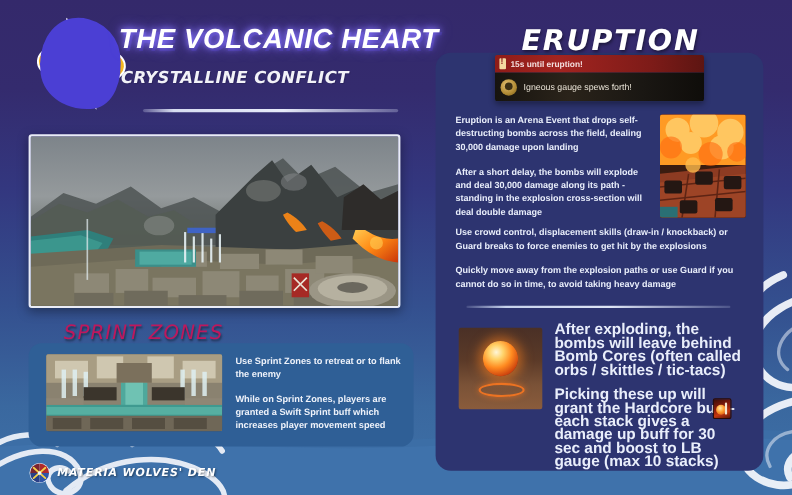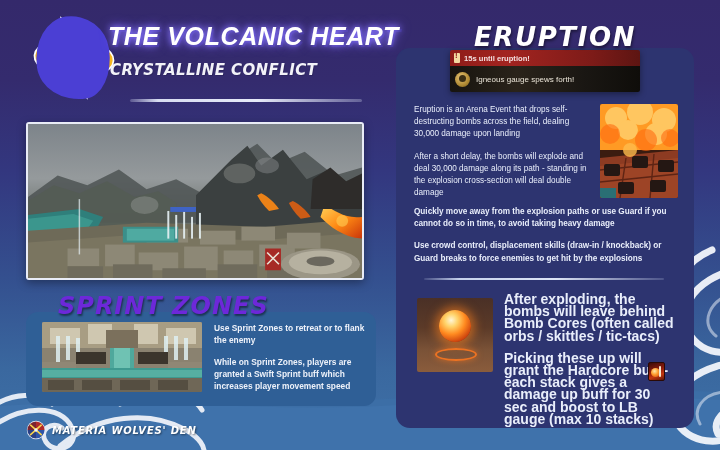--- a/index.html
+++ b/index.html
@@ -40,22 +40,22 @@
   
   .map-card { position:absolute; left:26px; top:122px; width:338px; height:158px;
     border:2px solid #e9ecf6; border-radius:3px; overflow:hidden; z-index:4;
     box-shadow:0 3px 10px rgba(0,0,0,.35); }
   .map-img { position:absolute; inset:0; background:
       
       linear-gradient(180deg,#7b8288 0%, #8b9094 22%, #9aa0a2 38%, #6f7570 52%, #5e6257 62%, #4a4a41 75%, #3d3c36 100%); }
 
   
   .sprint-title { position:absolute; left:58px; top:292px; z-index:6;
-    font-family:"DejaVu Sans", sans-serif; font-size:24px; font-weight:bold; font-style:italic;
-    color:#6d28d9; letter-spacing:1px; text-shadow:1px 2px 2px rgba(0,0,0,.45); white-space:nowrap; }
+    font-family:"DejaVu Sans", sans-serif; font-size:18px; font-weight:normal; font-style:italic;
+    color:#be185d; letter-spacing:1px; text-shadow:1px 2px 2px rgba(0,0,0,.45); white-space:nowrap; }
   .sprint-panel { position:absolute; left:26px; top:312px; width:350px; height:94px;
     background:#2f5f96; border-radius:12px; z-index:3; }
   .sprint-img { position:absolute; left:42px; top:322px; width:160px; height:70px;
     border-radius:2px; z-index:5; overflow:hidden;
     background:linear-gradient(180deg,#9a8d72 0%, #8a8372 35%, #6f7a78 62%, #55524a 100%); }
   .sprint-text { position:absolute; left:214px; top:322px; width:160px; z-index:5;
     color:#eef2fa; font-size:8.4px; line-height:12.3px; font-weight:bold; }
   .sprint-text p + p { margin-top:9px; }
 
   
@@ -78,21 +78,21 @@
     background:radial-gradient(circle at 40% 35%,#e5c274,#b08a33 60%,#6d5418); flex:none; position:relative; }
   .alert-dark .avatar:after { content:""; position:absolute; left:4px; top:3px; width:7px; height:7px;
     border-radius:50%; background:#3b2f14; }
   .alert-dark span.txt { font-size:8px; color:#e9e3d6; white-space:nowrap; }
 
   .bomb-img { position:absolute; left:600px; top:104px; width:78px; height:94px; z-index:5;
     border-radius:2px; overflow:hidden;
     background:radial-gradient(circle at 45% 30%,#ffd27a 0%, #ff9a2a 18%, #d9541a 42%, #7d2c12 70%, #3a1b12 100%); }
 
   .er-text { position:absolute; left:414px; top:104px; width:182px; z-index:5;
-    color:#e9eefb; font-size:8.2px; line-height:12.2px; font-weight:normal; }
+    color:#e9eefb; font-size:8.2px; line-height:12.2px; font-weight:bold; }
   .er-text2 { position:absolute; left:414px; top:206px; width:262px; z-index:5;
     color:#e9eefb; font-size:8.2px; line-height:12.2px; font-weight:bold; }
   .er-text p + p { margin-top:10px; }
   .er-text2 p + p { margin-top:10px; }
 
   .divider { position:absolute; left:424px; top:278px; width:240px; height:2px; z-index:5;
     background:linear-gradient(90deg,rgba(200,212,240,.15),#c6d2ec 15%,#dde4f5 55%,rgba(200,212,240,.2));
     border-radius:2px; }
 
   .core-img { position:absolute; left:417px; top:298px; width:76px; height:74px; z-index:5;
@@ -351,22 +351,22 @@
     <rect x="0" y="84" width="16" height="10" fill="#2a6f74"></rect>
   </svg>
 </div>
 
 <div class="er-text">
   <p>Eruption is an Arena Event that drops self-destructing bombs across the field, dealing 30,000 damage upon landing</p>
   <p>After a short delay, the bombs will explode and deal 30,000 damage along its path - standing in the explosion cross-section will deal double damage</p>
 </div>
 
 <div class="er-text2">
+  <p>Use crowd control, displacement skills (draw-in / knockback) or Guard breaks to force enemies to get hit by the explosions</p>
   <p>Quickly move away from the explosion paths or use Guard if you cannot do so in time, to avoid taking heavy damage</p>
-  <p>Use crowd control, displacement skills (draw-in / knockback) or Guard breaks to force enemies to get hit by the explosions</p>
 </div>
 
 <div class="divider"></div>
 
 <div class="core-img">
   <div class="core-orb"></div>
   <div class="core-ring"></div>
 </div>
 
 <div class="core-text">

